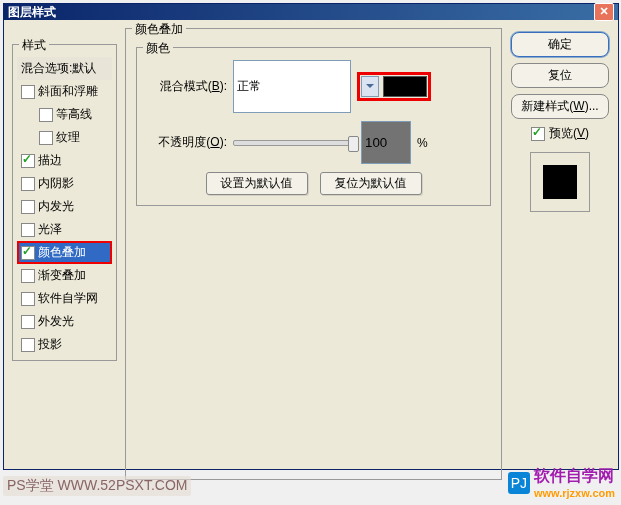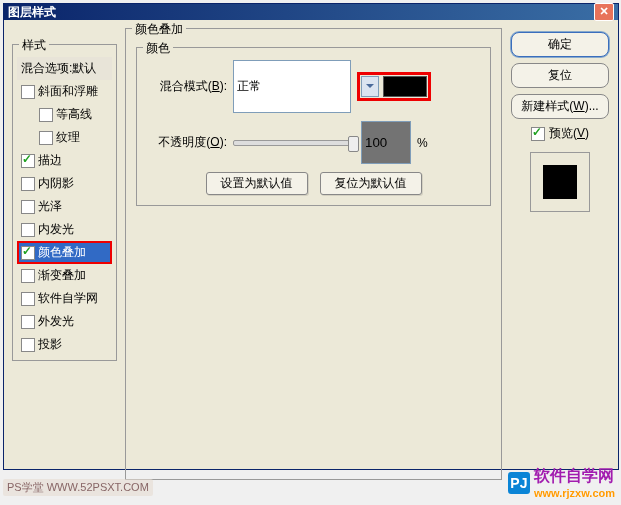--- a/index.html
+++ b/index.html
@@ -34,23 +34,23 @@
 .slider-thumb{position:absolute;right:-5px;top:-5px;width:9px;height:14px;background:#eee;border:1px solid #888;border-radius:2px}
 .num-input{width:42px;height:17px;border:1px solid #7f9db9;background:#737373;padding:12px 3px}
 .btn{border:1px solid #888;background:#f4f2e8;padding:2px 10px;border-radius:3px;cursor:pointer;min-width:80px;text-align:center;box-shadow:1px 1px 0 rgba(0,0,0,.1)}
 .btn-row{display:flex;gap:12px;justify-content:center;margin-top:8px}
 .right-panel{width:100px;display:flex;flex-direction:column;gap:6px;align-items:center;padding-top:4px}
 .right-btn{width:96px;border:1px solid #888;background:#f4f2e8;padding:3px 0;border-radius:8px;text-align:center;cursor:pointer}
 .right-btn.primary{border:1px solid #3a6ebd;box-shadow:0 0 0 1px #8ac}
 .preview-row{display:flex;align-items:center;gap:4px;}
 .preview-box{width:58px;height:58px;border:1px solid #999;background:#ece9d8;display:flex;align-items:center;justify-content:center;margin-top:4px}
 .preview-swatch{width:34px;height:34px;background:#000}
-.watermark-bar{position:absolute;left:3px;bottom:9px;font-size:11px;color:#866;background:rgba(230,220,210,.6);padding:1px 4px;border-radius:2px}
+.watermark-bar{position:absolute;left:3px;bottom:9px;font-size:14px;color:#866;background:rgba(230,220,210,.6);padding:1px 4px;border-radius:2px}
 .watermark-r{position:absolute;right:6px;bottom:6px;display:flex;align-items:center;gap:4px;font-weight:bold}
-.logo-sq{width:22px;height:22px;background:#0a84d6;border-radius:3px;color:#fff;display:flex;align-items:center;justify-content:center;font-size:14px;font-weight:bold}
+.logo-sq{width:22px;height:22px;background:#0a84d6;border-radius:3px;color:#fff;display:flex;align-items:center;justify-content:center;font-size:14px;font-weight:normal}
 .wm-text1{color:#a21caf;font-size:16px}
 .wm-text2{color:#ff9a00;font-size:11px;text-shadow:0 0 1px #fff}
 </style>
 </head>
 <body>
 
 <div class="dialog">
   <div class="titlebar">
     <span class="titlebar-text">图层样式</span>
     <div class="close-btn">✕</div>
@@ -79,25 +79,25 @@
             <div class="style-item">
               <span class="cb checked"></span>
               <span>描边</span>
             </div>
             <div class="style-item">
               <span class="cb"></span>
               <span>内阴影</span>
             </div>
             <div class="style-item">
               <span class="cb"></span>
-              <span>光泽</span>
+              <span>内发光</span>
             </div>
             <div class="style-item">
               <span class="cb"></span>
-              <span>内发光</span>
+              <span>光泽</span>
             </div>
             <div class="style-item selected highlighted">
               <span class="cb checked"></span>
               <span>颜色叠加</span>
             </div>
             <div class="style-item">
               <span class="cb"></span>
               <span>渐变叠加</span>
             </div>
             <div class="style-item">

